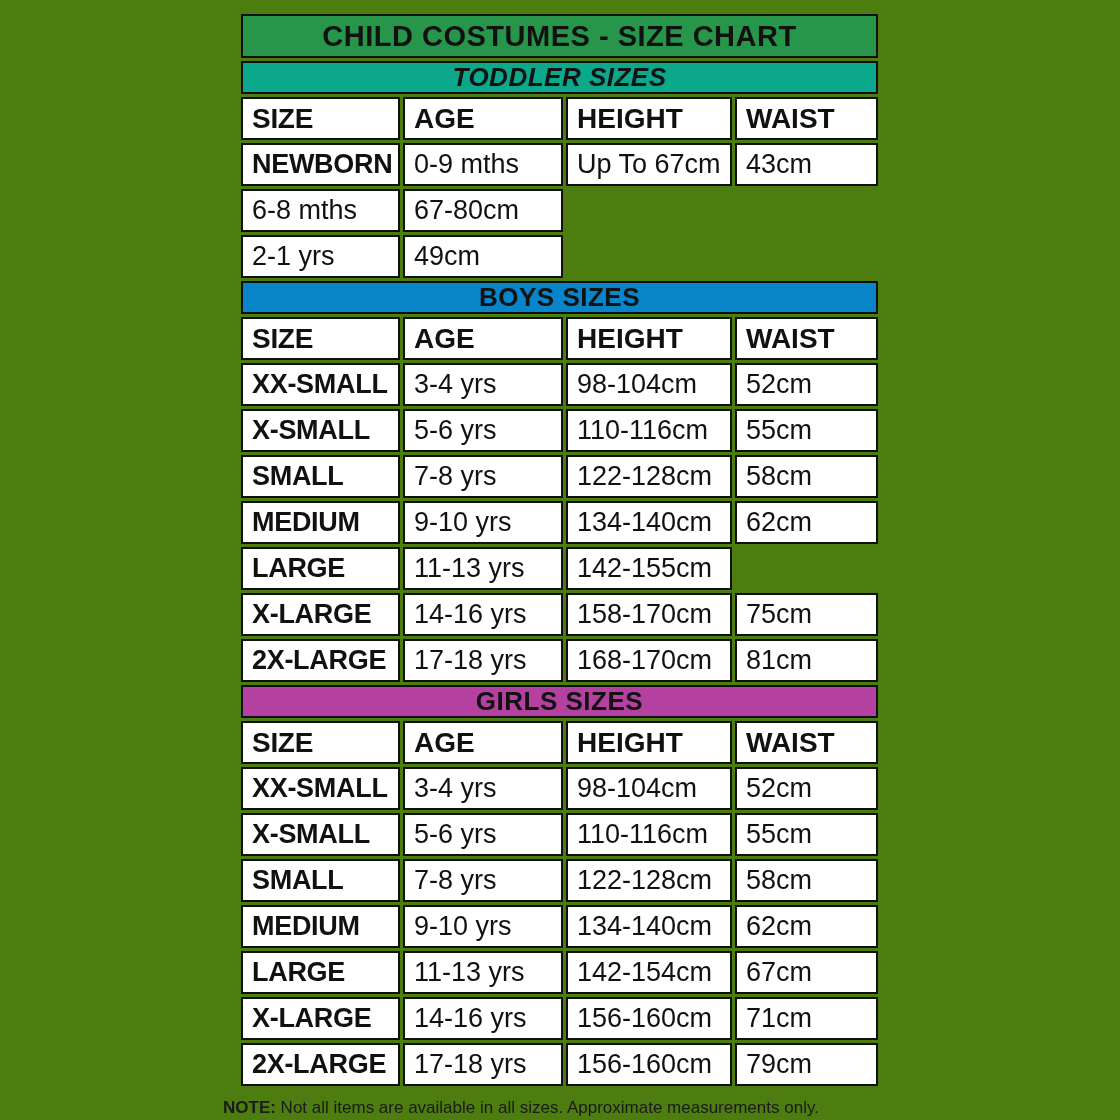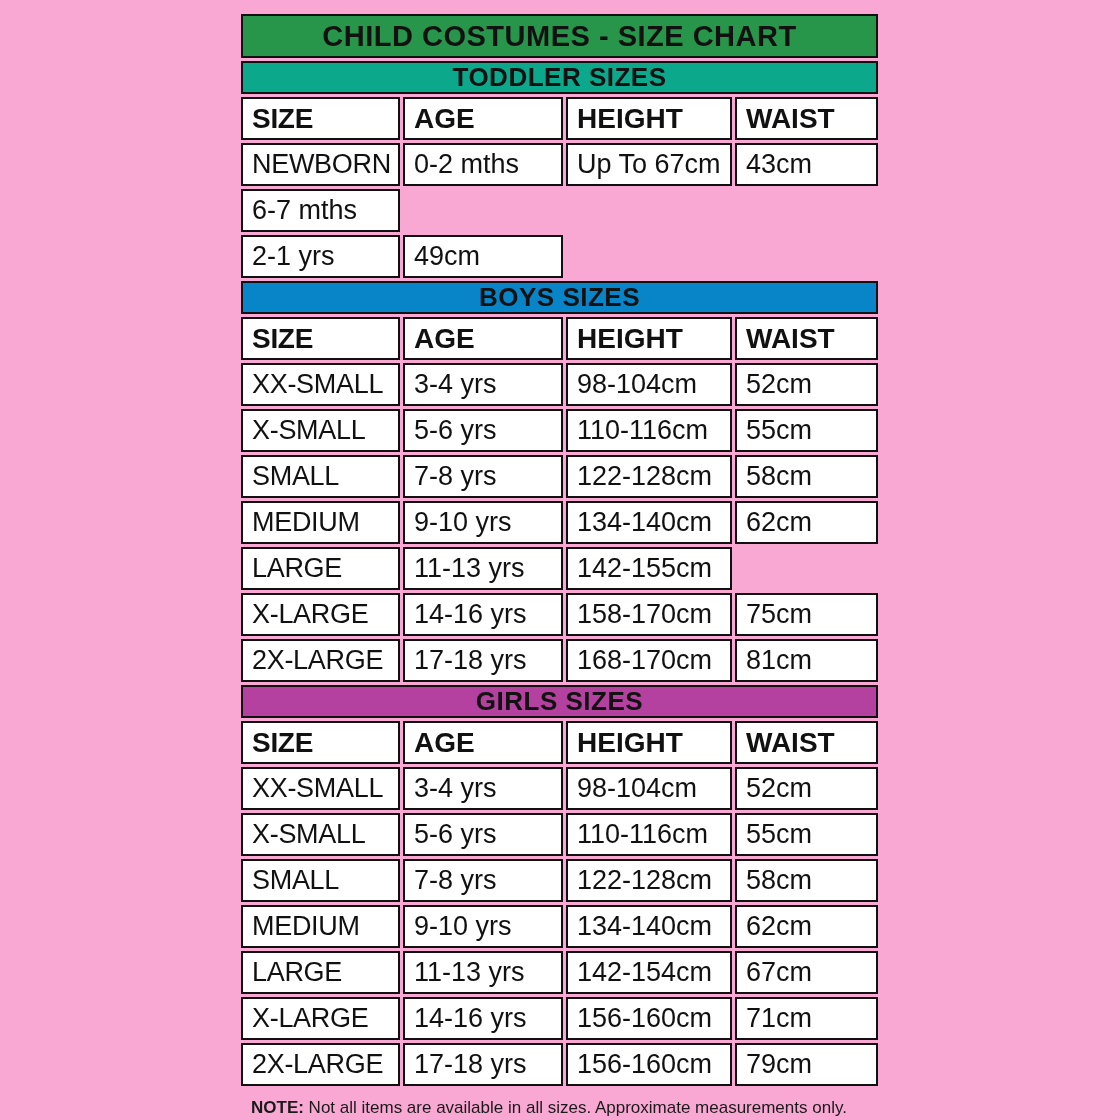--- a/index.html
+++ b/index.html
@@ -9,21 +9,21 @@
     width: 1120px;
     height: 1120px;
     font-family: "Liberation Sans", sans-serif;
     color: #111111;
     overflow: hidden;
   }
   .canvas {
     position: relative;
     width: 1120px;
     height: 1120px;
-    background: #f9a8d4;
+    background: #4d7c0f;
   }
   .chart {
     position: absolute;
     left: 241px;
     top: 14px;
     width: 637px;
     display: flex;
     flex-direction: column;
     row-gap: 3px;
   }
@@ -63,57 +63,58 @@
     border: 2px solid #101010;
     background: #ffffff;
     display: flex;
     align-items: center;
     padding-left: 9px;
     font-size: 27px;
     white-space: nowrap;
     overflow: hidden;
   }
   .row.hdr .cell { font-weight: bold; font-size: 28px; }
-  .cell.size-col { font-weight: normal; letter-spacing: -0.3px; }
+  .cell.size-col { font-weight: bold; letter-spacing: -0.3px; }
   .note {
     position: absolute;
-    left: 251px;
+    left: 223px;
     top: 1098px;
     font-size: 17px;
     color: #1a1a1a;
     white-space: nowrap;
   }
   .note b { font-weight: bold; }
 </style>
 </head>
 <body>
 
 <div class="canvas">
 
   <div class="chart">
     <div class="title-band" style="background: rgb(39, 150, 74);">CHILD COSTUMES - SIZE CHART</div>
 
   <div class="section">
-    <div class="band" style="background: rgb(12, 168, 140);">TODDLER SIZES</div>
+    <div class="band" style="background: rgb(12, 168, 140); font-style: italic;">TODDLER SIZES</div>
     <div class="row hdr">
       <div class="cell size-col">SIZE</div>
       <div class="cell">AGE</div>
       <div class="cell">HEIGHT</div>
       <div class="cell">WAIST</div>
     </div>
     <div class="rows">
   <div class="row">
     <div class="cell size-col">NEWBORN</div>
-    <div class="cell">0-2 mths</div>
+    <div class="cell">0-9 mths</div>
     <div class="cell">Up To 67cm</div>
     <div class="cell">43cm</div>
   </div>
 
   <div class="row">
-    <div class="cell">6-7 mths</div>
+    <div class="cell">6-8 mths</div>
+    <div class="cell">67-80cm</div>
   </div>
 
   <div class="row">
     <div class="cell">2-1 yrs</div>
     <div class="cell">49cm</div>
   </div>
 </div>
   </div>
 
   <div class="section">

